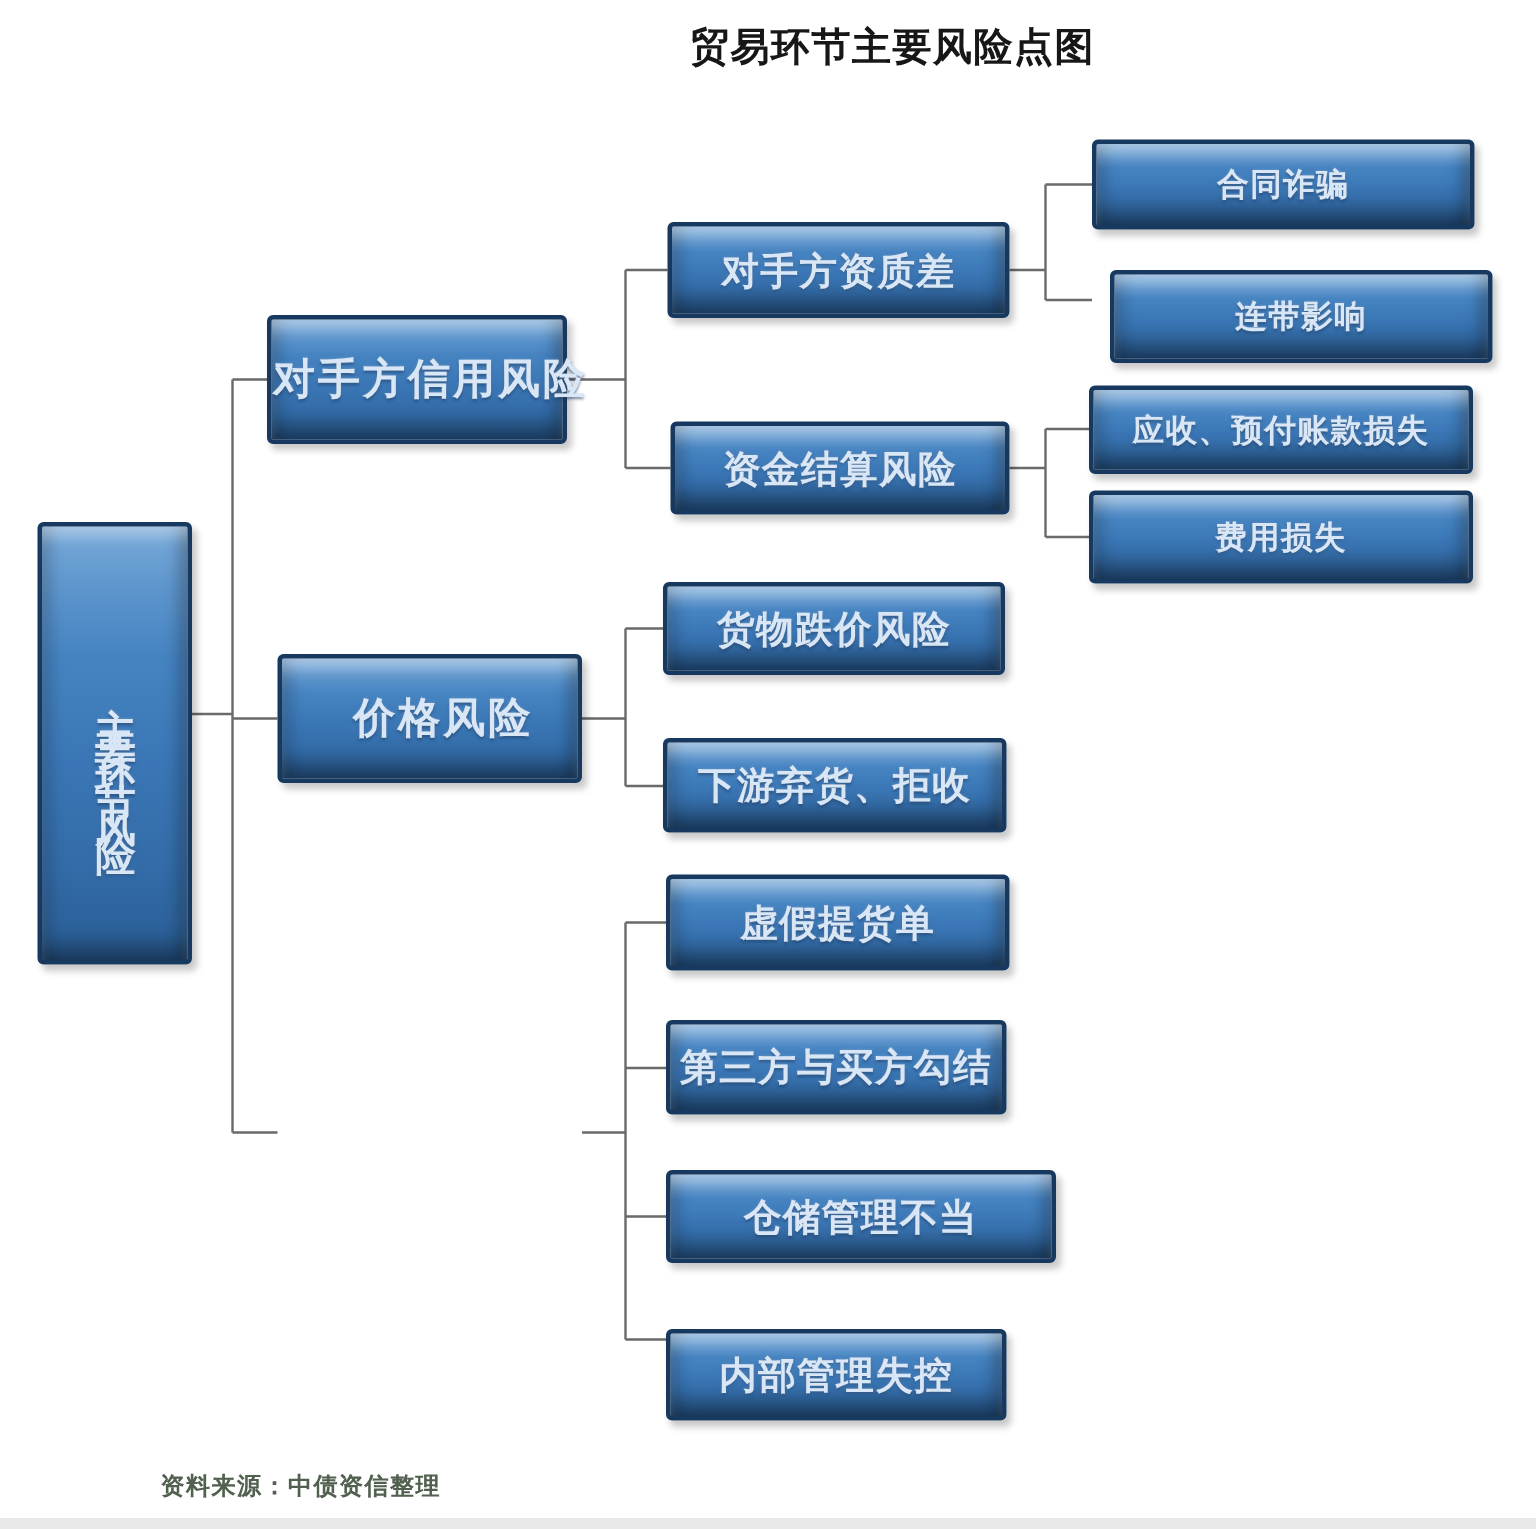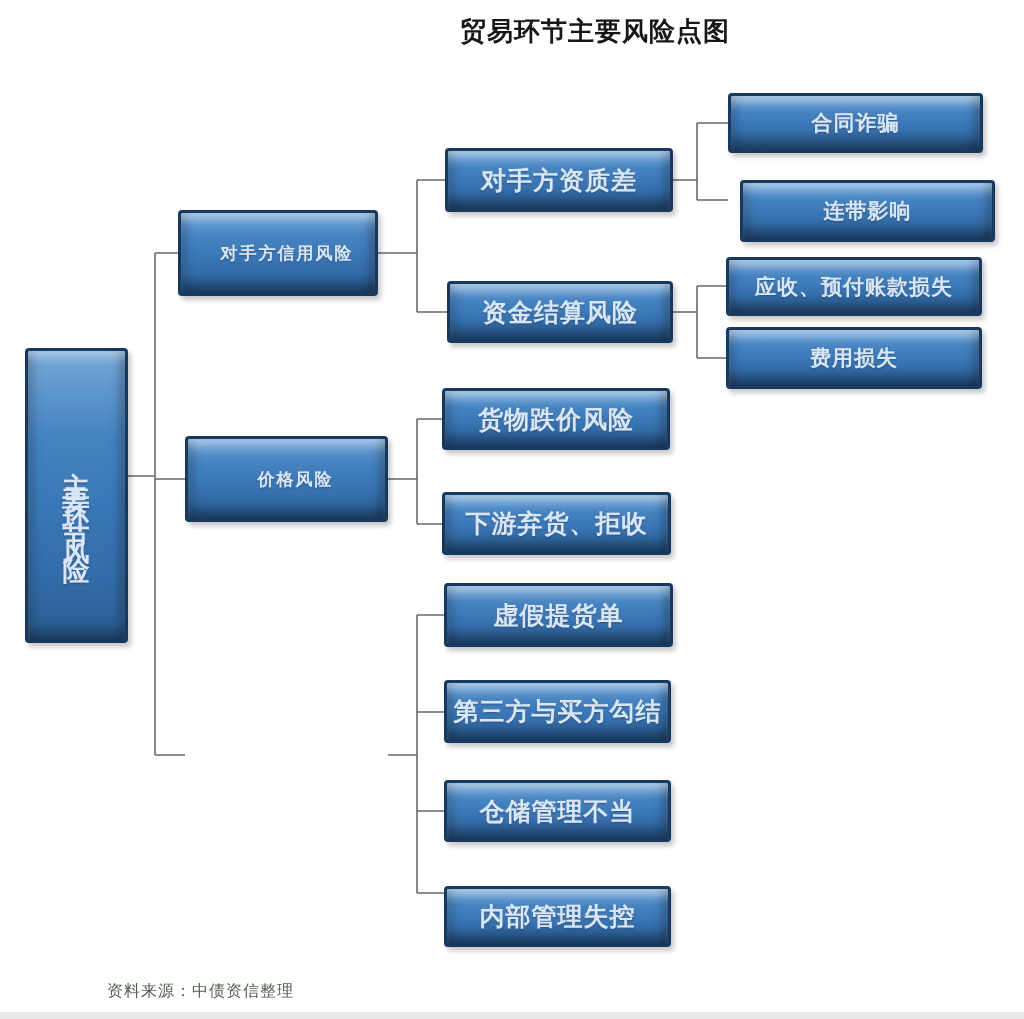--- a/index.html
+++ b/index.html
@@ -50,29 +50,29 @@
     text-shadow: 0 1px 2px rgba(16,44,80,0.55), 0 0 2px rgba(216,230,245,0.35);
     white-space: nowrap;
   }
   .root  { font-size: 27px; }
   .root .vtext {
     writing-mode: vertical-rl;
     letter-spacing: 17px;
     line-height: 1;
     padding-top: 10px;
   }
-  .lvl2  { font-size: 17px; letter-spacing: 2px; padding-left: 18px; }
+  .lvl2  { font-size: 28px; letter-spacing: 2px; padding-left: 18px; }
   .lvl3  { font-size: 25px; letter-spacing: 1px; }
   .lvl4  { font-size: 21px; letter-spacing: 1px; }
   .source-note {
     position: absolute;
     left: 107px;
     top: 981px;
     font-size: 16px;
-    font-weight: 400;
+    font-weight: 700;
     color: #51604f;
     letter-spacing: 1px;
   }
   .bottom-band {
     position: absolute;
     left: 0; bottom: 0;
     width: 1024px; height: 7px;
     background: #e9e9e9;
   }
 </style>
@@ -108,21 +108,21 @@
   <div class="node lvl2" style="left:185px; top:436px; width:203px; height:86px;">价格风险</div>
 
   <div class="node lvl3" style="left:445px; top:148px; width:228px; height:64px;">对手方资质差</div>
   <div class="node lvl3" style="left:447px; top:281px; width:226px; height:62px;">资金结算风险</div>
 
   <div class="node lvl3" style="left:442px; top:388px; width:228px; height:62px;">货物跌价风险</div>
   <div class="node lvl3" style="left:442px; top:492px; width:229px; height:63px;">下游弃货、拒收</div>
 
   <div class="node lvl3" style="left:444px; top:583px; width:229px; height:64px;">虚假提货单</div>
   <div class="node lvl3" style="left:444px; top:680px; width:227px; height:63px;font-family:Liberation Serif, serif;">第三方与买方勾结</div>
-  <div class="node lvl3" style="left:444px; top:780px; width:227px; height:62px;">仓储管理不当</div>
+  <div class="node lvl3" style="left:444px; top:780px; width:260px; height:62px;">仓储管理不当</div>
   <div class="node lvl3" style="left:444px; top:862px; width:227px; height:61px;margin-top:24px;">内部管理失控</div>
 
   <div class="node lvl4" style="left:728px; top:93px; width:255px; height:60px;">合同诈骗</div>
   <div class="node lvl4" style="left:728px; top:180px; width:255px; height:62px;margin-left:12px;">连带影响</div>
 
   <div class="node lvl4" style="left:726px; top:257px; width:256px; height:59px;">应收、预付账款损失</div>
   <div class="node lvl4" style="left:726px; top:327px; width:256px; height:62px;">费用损失</div>
 
   <div class="source-note">资料来源：中债资信整理</div>
 

